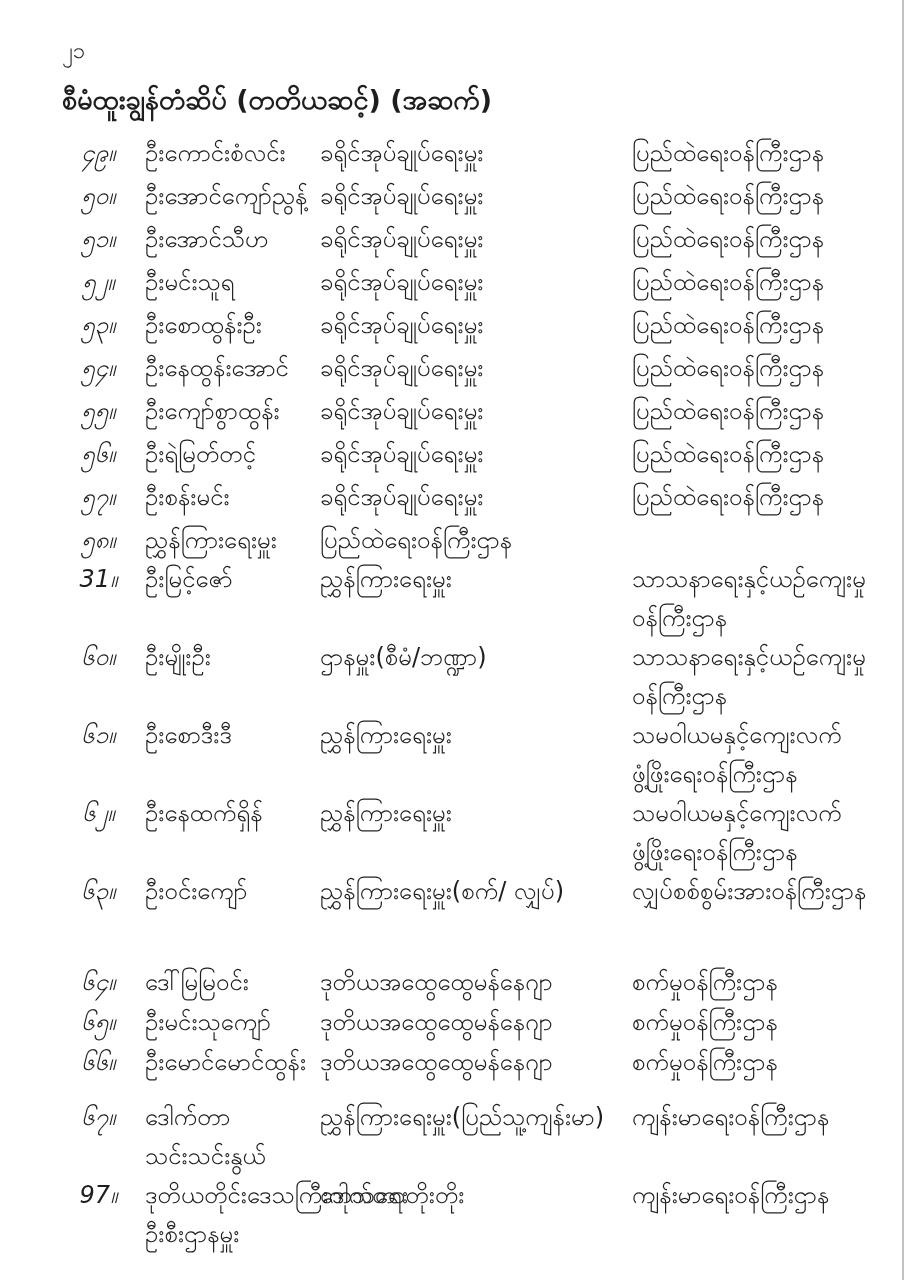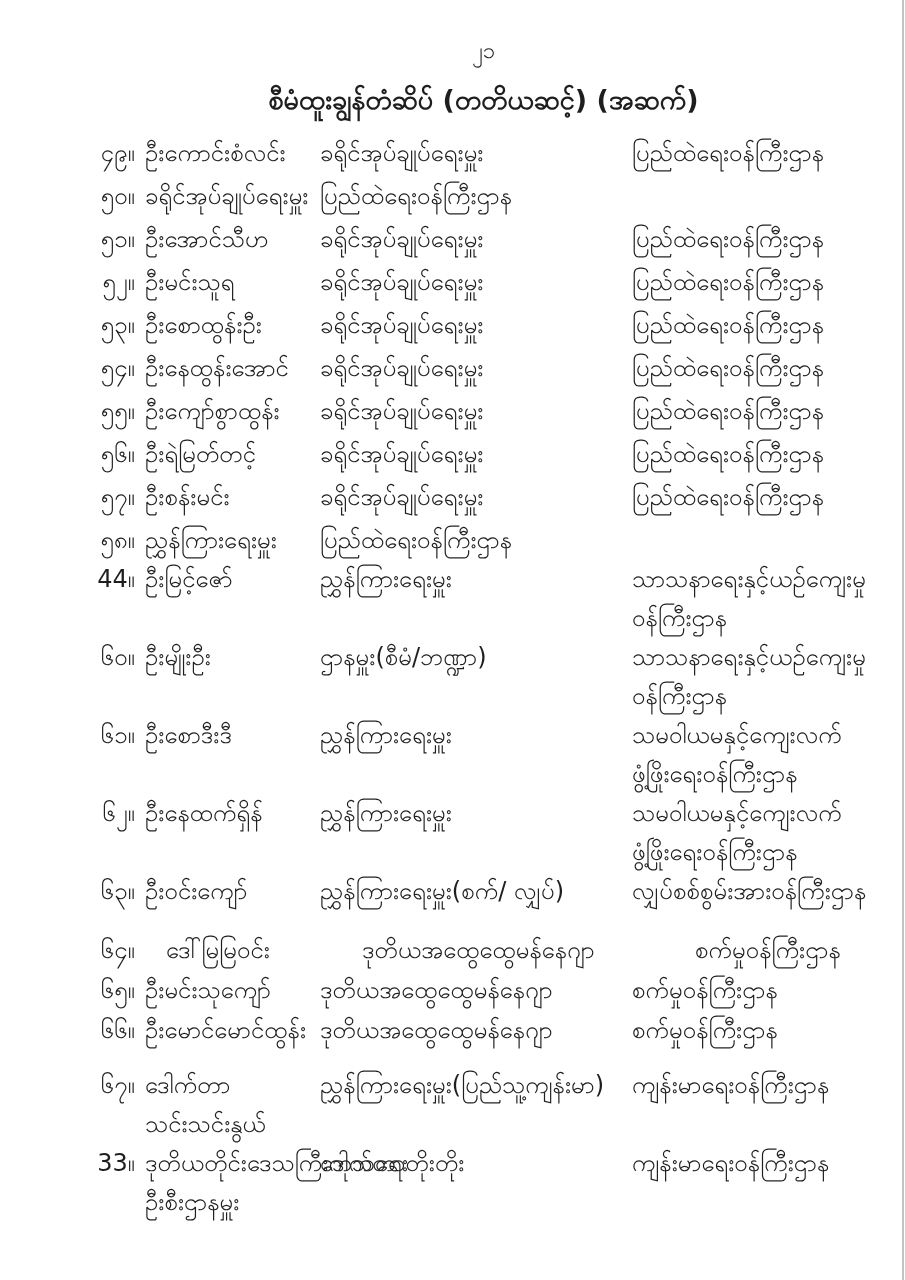--- a/index.html
+++ b/index.html
@@ -4,38 +4,38 @@
 <style>
   html, body { margin: 0; padding: 0; }
   body {
     width: 905px; height: 1280px; overflow: hidden;
     background: #ffffff;
     font-family: "DejaVu Sans", sans-serif;
     color: #1e1e1e;
   }
   .page { position: relative; width: 905px; height: 1280px; background: #ffffff; }
 
-  .header { margin-left: 62px; padding-top: 36px; text-align: center; }
+  .header { margin-left: 62px; padding-top: 36px; }
   .page-number { font-size: 22px; line-height: 30px; }
   .doc-title { font-size: 27px; font-weight: bold; line-height: 36px; margin-top: 16px; }
 
   .rows { margin: 16px 35px 0 62px; }
   .row {
     display: grid;
     grid-template-columns: 83px 175px 312px 1fr;
     align-items: start;
   }
   
   .rows .row:nth-child(-n+9) { margin-bottom: 4px; }
-  .row.gap-before { margin-top: 20px; gap: 21px; }
+  .row.gap-before { margin-top: 52px; }
   .rows .row:nth-child(16), .rows .row:nth-child(17) { margin-bottom: 1px; }
   .rows .row:nth-child(18) { margin-bottom: 16px; }
 
   .cell { min-width: 0; }
-  .cell.num { text-align: right; padding-right: 10px; }
+  .cell.num { text-align: center; padding-right: 10px; font-style: italic; }
   .line {
     font-size: 24px;
     line-height: 39px;
     white-space: nowrap;
   }
 
   .scan-edge-line {
     position: absolute; top: 0; right: 1px;
     width: 2px; height: 1280px;
     background: #c2c2c2;
@@ -62,20 +62,23 @@
           <div class="line">ခရိုင်အုပ်ချုပ်ရေးမှူး</div>
         </div>
         <div class="cell ministry">
           <div class="line">ပြည်ထဲရေးဝန်ကြီးဌာန</div>
         </div>
       </div>
       <div class="row">
         <div class="cell num">
           <div class="line">၅၀။</div>
         </div>
+        <div class="cell name">
+          <div class="line">ဦးအောင်ကျော်ညွန့်</div>
+        </div>
         <div class="cell position">
           <div class="line">ခရိုင်အုပ်ချုပ်ရေးမှူး</div>
         </div>
         <div class="cell ministry">
           <div class="line">ပြည်ထဲရေးဝန်ကြီးဌာန</div>
         </div>
       </div>
       <div class="row">
         <div class="cell num">
           <div class="line">၅၁။</div>
@@ -180,21 +183,21 @@
         </div>
         <div class="cell position">
           <div class="line">ညွှန်ကြားရေးမှူး</div>
         </div>
         <div class="cell ministry">
           <div class="line">ပြည်ထဲရေးဝန်ကြီးဌာန</div>
         </div>
       </div>
       <div class="row">
         <div class="cell num">
-          <div class="line">44။</div>
+          <div class="line">31။</div>
         </div>
         <div class="cell name">
           <div class="line">ဦးမြင့်ဇော်</div>
         </div>
         <div class="cell position">
           <div class="line">ညွှန်ကြားရေးမှူး</div>
         </div>
         <div class="cell ministry">
           <div class="line">သာသနာရေးနှင့်ယဉ်ကျေးမှု</div>
           <div class="line">ဝန်ကြီးဌာန</div>
@@ -311,21 +314,21 @@
         </div>
         <div class="cell position">
           <div class="line">ညွှန်ကြားရေးမှူး(ပြည်သူ့ကျန်းမာ)</div>
         </div>
         <div class="cell ministry">
           <div class="line">ကျန်းမာရေးဝန်ကြီးဌာန</div>
         </div>
       </div>
       <div class="row">
         <div class="cell num">
-          <div class="line">33။</div>
+          <div class="line">97။</div>
         </div>
         <div class="cell position">
           <div class="line">ဒုတိယတိုင်းဒေသကြီးကုသရေး</div>
           <div class="line">ဦးစီးဌာနမှူး</div>
         </div>
         <div class="cell name">
           <div class="line">ဒေါက်တာတိုးတိုး</div>
         </div>
         <div class="cell ministry">
           <div class="line">ကျန်းမာရေးဝန်ကြီးဌာန</div>

